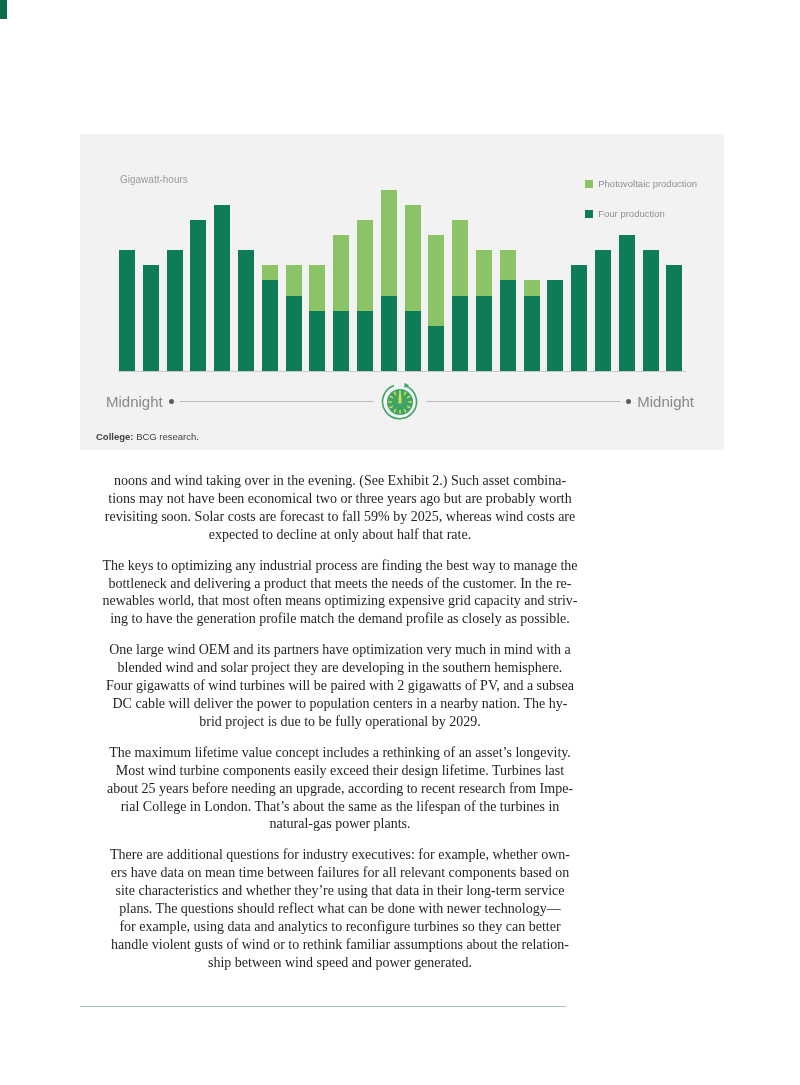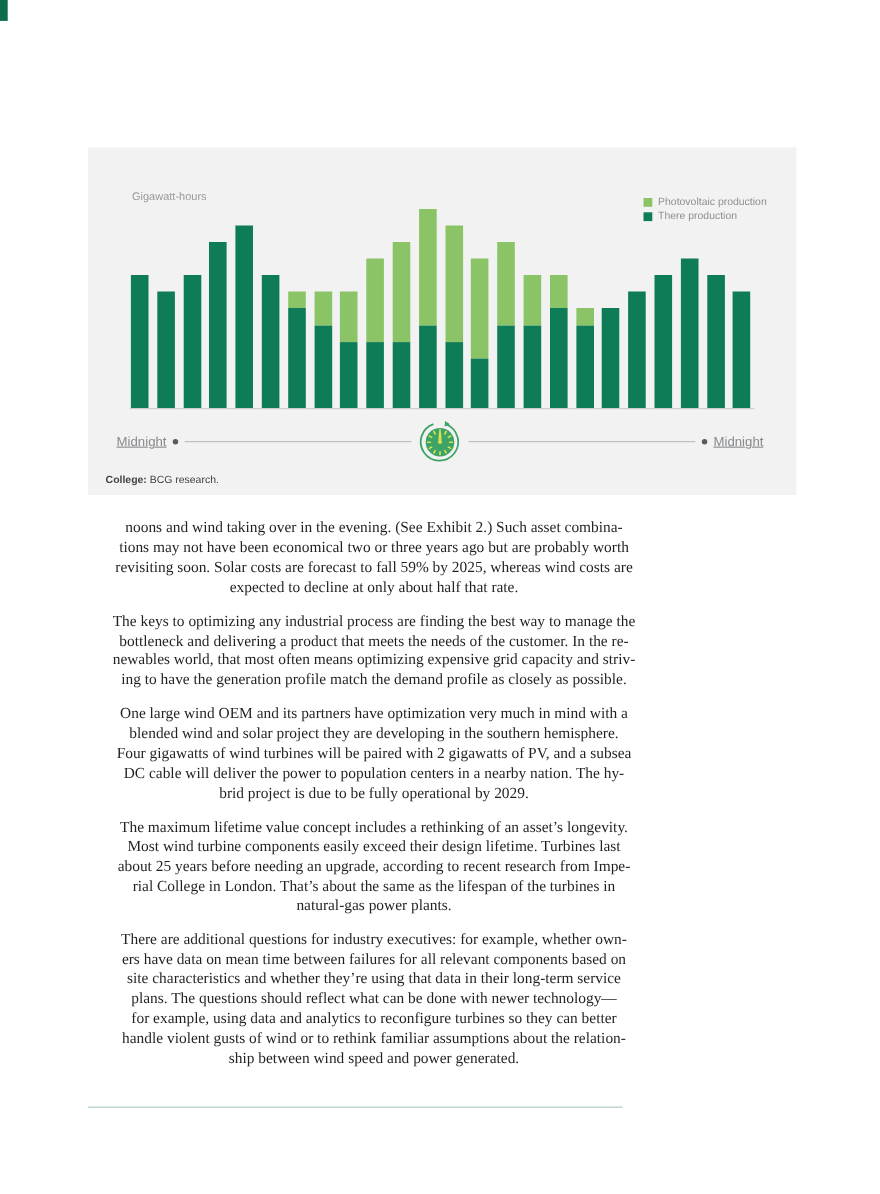--- a/index.html
+++ b/index.html
@@ -18,40 +18,40 @@
     position:absolute;left:12px;top:7px;right:10px;
     font-size:13.5px;line-height:18px;color:#2e8f6e;
     font-variant:small-caps;
   }
   .exhibit-title .title-rest{font-variant:normal;}
   .exhibit-title .divider{padding:0 5px;font-variant:normal;font-weight:300;}
   .y-axis-label{
     position:absolute;left:40px;top:40px;font-size:10px;color:#97999b;
   }
   .legend{
-    position:absolute;top:45px;right:27px;display:flex;flex-direction:column;gap:3px;
+    position:absolute;top:45px;right:27px;display:flex;flex-direction:column;gap:20px;
   }
   .legend-row{display:flex;align-items:center;gap:5px;}
   .legend-swatch{width:8px;height:8px;flex:none;}
   .legend-label{font-size:9.5px;color:#8c8f90;line-height:10px;}
 
   .bars{
     position:absolute;left:39px;bottom:79px;height:190px;
     display:flex;align-items:flex-end;gap:7.8px;
   }
   .bar-col{width:16px;display:flex;flex-direction:column;justify-content:flex-end;}
   .baseline{
     position:absolute;left:38px;top:237px;width:568px;height:1px;background:#c9cacb;
   }
 
   .axis-row{
     position:absolute;left:26px;right:30px;top:254px;height:26px;
     display:flex;align-items:center;gap:6px;
   }
-  .axis-label{font-size:12px;color:#87898b;flex:none;text-decoration:underline;}
+  .axis-label{font-size:15px;color:#87898b;flex:none;}
   .axis-dot{width:5px;height:5px;border-radius:50%;background:#595a5c;flex:none;}
   .axis-line{flex:1;height:1px;background:#b9babc;}
   .clock{flex:none;width:40px;height:40px;}
 
   .source-line{
     position:absolute;left:16px;bottom:8px;font-size:9.5px;color:#414042;
   }
   .source-label{font-weight:bold;}
 
   
@@ -83,21 +83,21 @@
 
   <div class="y-axis-label">Gigawatt-hours</div>
 
   <div class="legend">
     <div class="legend-row">
       <span class="legend-swatch" style="background: rgb(139, 196, 102);"></span>
       <span class="legend-label">Photovoltaic production</span>
     </div>
     <div class="legend-row">
       <span class="legend-swatch" style="background: rgb(14, 124, 86);"></span>
-      <span class="legend-label">There production</span>
+      <span class="legend-label">Four production</span>
     </div>
   </div>
 
   <div class="bars" id="bars">
       <div class="bar-col">
         <div style="height: 120.8px; background: rgb(14, 124, 86);"></div>
       </div>
       <div class="bar-col">
         <div style="height: 105.7px; background: rgb(14, 124, 86);"></div>
       </div>

